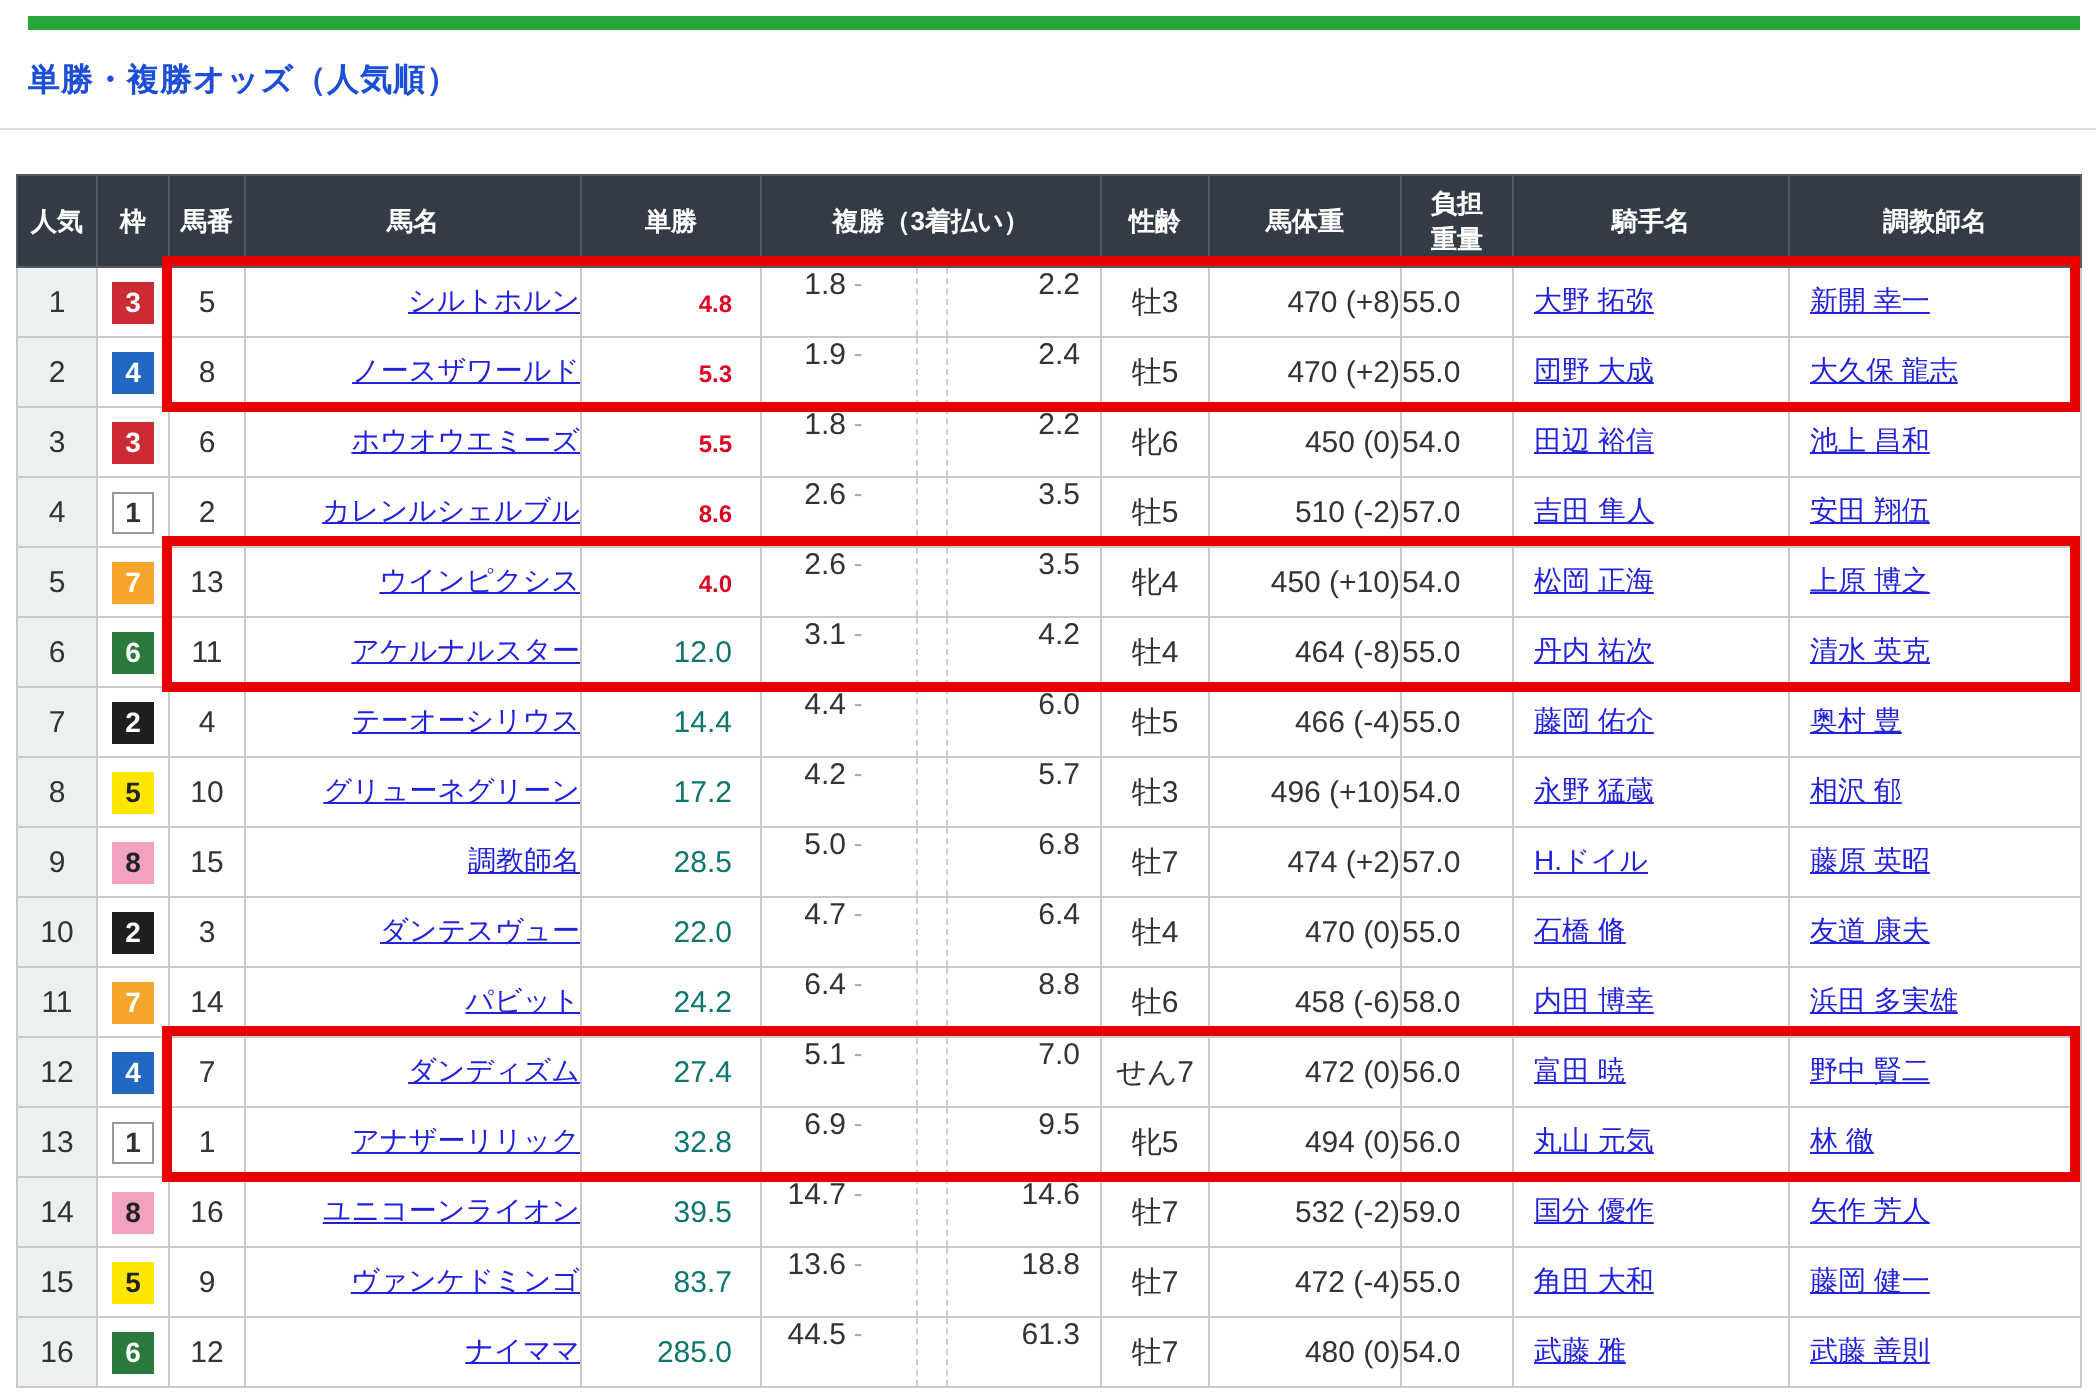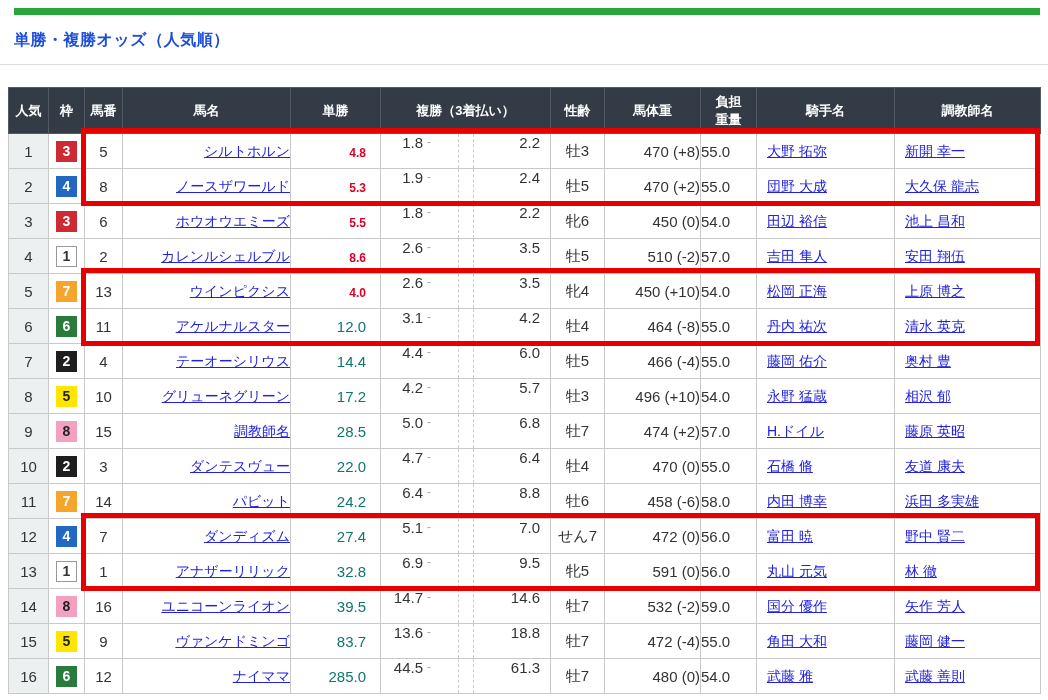--- a/index.html
+++ b/index.html
@@ -357,21 +357,21 @@
     <td class="c-place">
       <div class="place-flex">
         <span class="p-low">6.9</span>
         <span class="p-dash">-</span>
         <span class="p-spacer"></span>
         <span class="p-sep"></span>
         <span class="p-high">9.5</span>
       </div>
     </td>
     <td class="c-sex">牝5</td>
-    <td class="c-weight">591 (0)</td>
+    <td class="c-weight">494 (0)</td>
     <td class="c-carried">56.0</td>
     <td class="c-jockey"><a class="lnk">丸山 元気</a></td>
     <td class="c-trainer"><a class="lnk">林 徹</a></td>
   </tr>
         <tr>
     <td class="c-rank">14</td>
     <td class="c-frame"><span class="frame-badge frame-pink">8</span></td>
     <td class="c-no">16</td>
     <td class="c-name"><a class="lnk">ユニコーンライオン</a></td>
     <td class="c-win"><span class="win-val">39.5</span></td>

